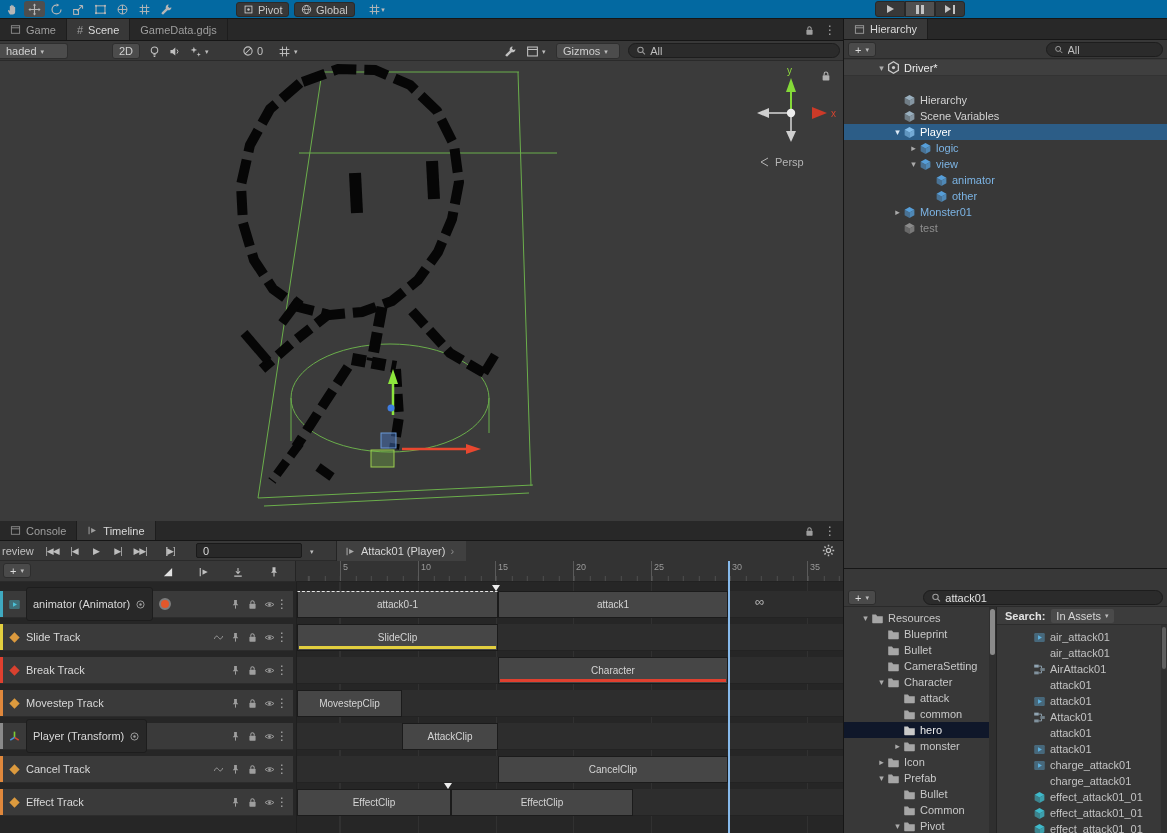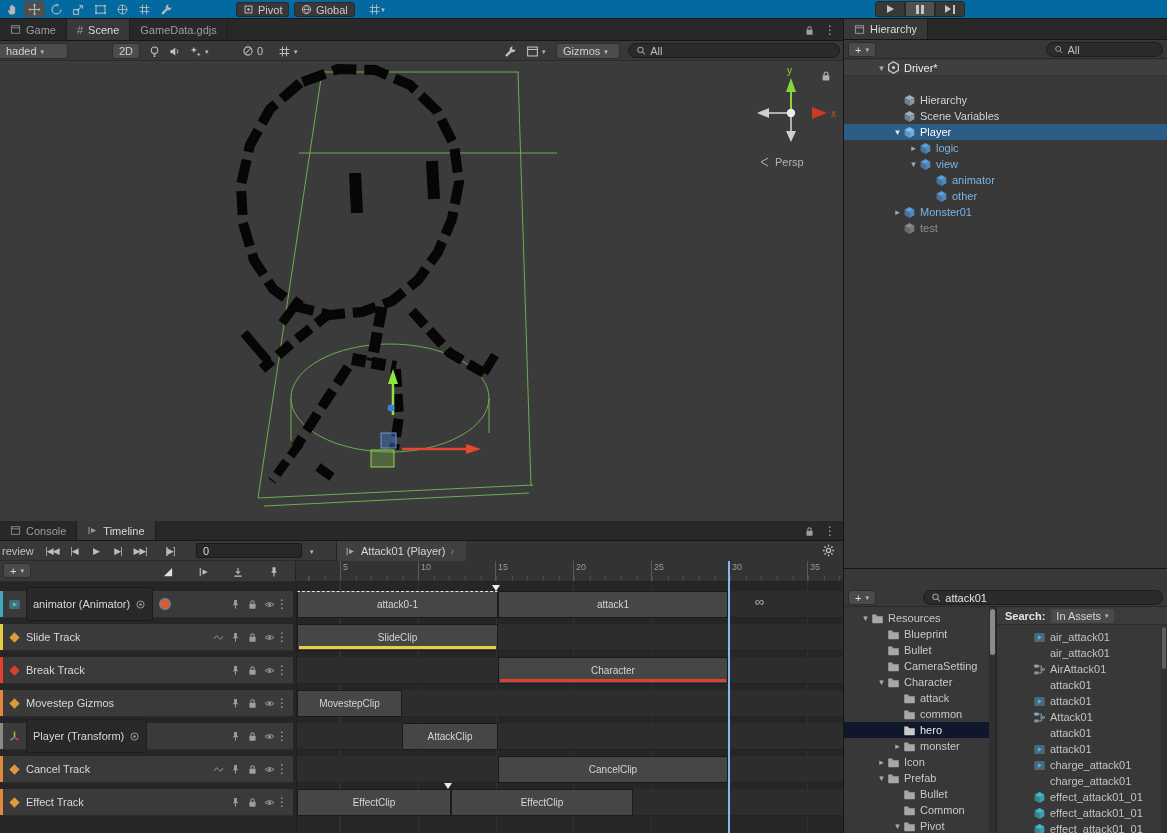--- a/index.html
+++ b/index.html
@@ -584,21 +584,21 @@
         </svg>
     </span>
     <span class="kebab">⋮</span>
   </div>
 
   <div class="trk-head" style="top:108px">
     <span class="strip" style="background:#e0883c"></span>
     <svg class="trk-ic" style="color:#dc9a3e">
         <use href="#i-diamond"></use>
       </svg>
-    <span class="trk-name">Movestep Gizmos</span>
+    <span class="trk-name">Movestep Track</span>
     <span class="trk-btns">
       <svg class="tico">
           <use href="#i-pin"></use>
         </svg>
       <svg class="tico">
           <use href="#i-lock"></use>
         </svg>
       <svg class="tico">
           <use href="#i-eye"></use>
         </svg>

